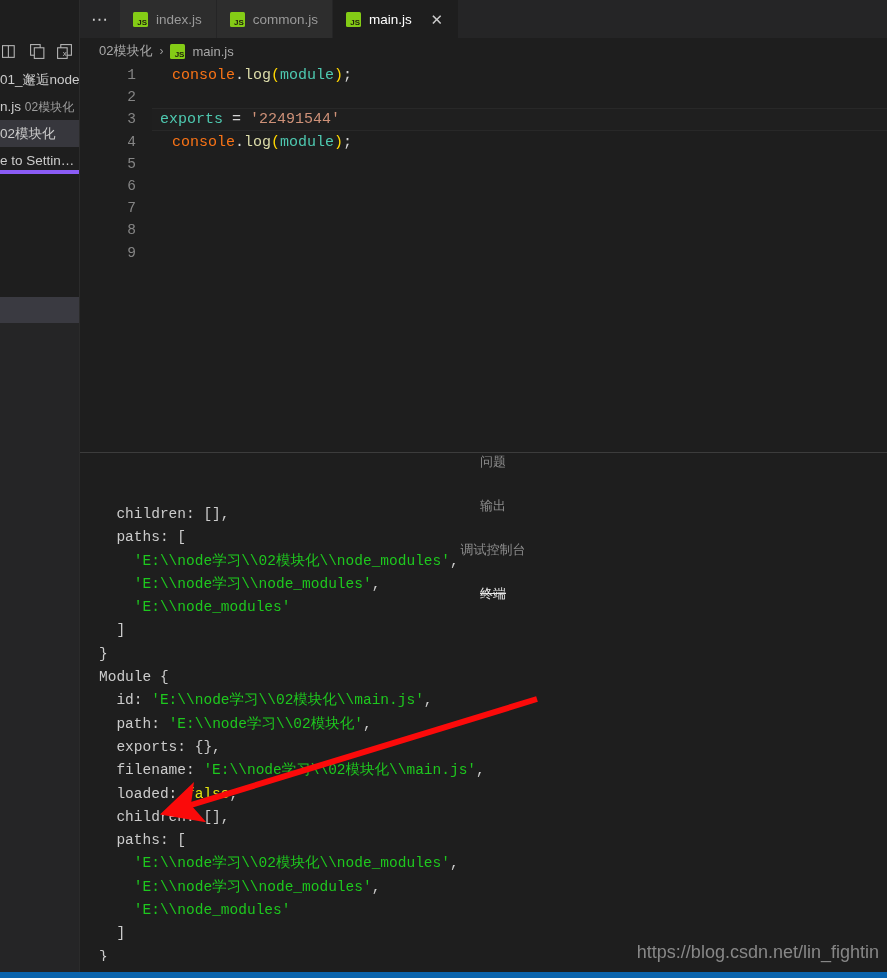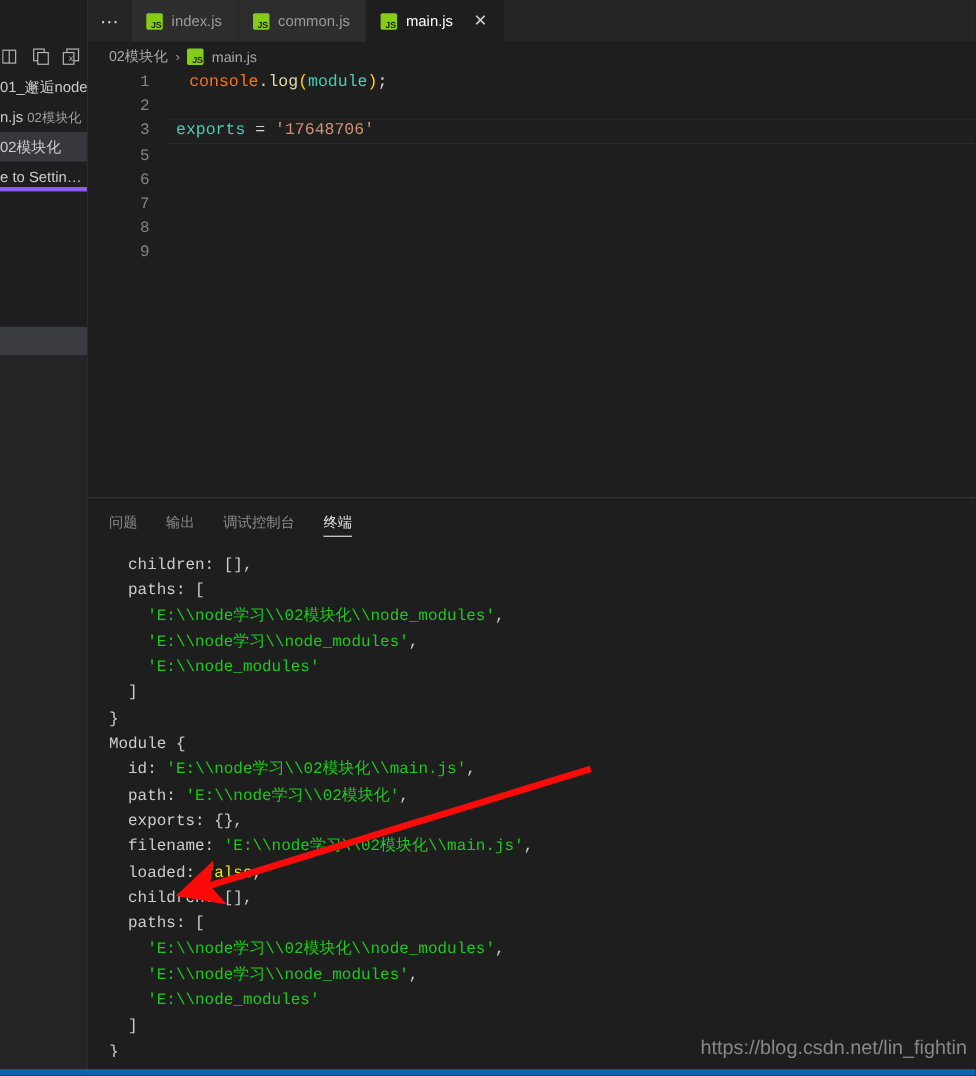--- a/index.html
+++ b/index.html
@@ -160,21 +160,21 @@
   
   .panel {
     position: absolute; left: 80px; top: 452px;
     width: 807px; height: 508px;
     background: #1e1e1e;
     border-top: 1px solid #3c3c3c;
   }
   .panel-tabs {
     height: 44px;
     display: flex; align-items: center;
-    padding-left: 19px; gap: 26px;
+    padding-left: 19px; gap: 26px; flex-direction: column;
   }
   .ptab {
     position: relative;
     color: #8d8d8d; font-size: 13px;
     height: 44px; display: flex; align-items: center;
   }
   .ptab.active { color: #e7e7e7; }
   .ptab.active::after {
     content: ""; position: absolute; left: 0; right: 0; bottom: 9px;
     height: 1.5px; background: #e7e7e7;
@@ -296,21 +296,22 @@
     <span style="display:flex;align-items:center;">
       <span class="js-badge">JS</span>
     </span>
     <span>main.js</span>
   </div>
 
   <div class="editor">
     <div id="code-lines">
         <div class="code-line"><span class="lnum">1</span><span class="ctext"><span class="c-obj">console</span><span class="c-punc">.</span><span class="c-prop">log</span><span class="c-paren">(</span><span class="c-var">module</span><span class="c-paren">)</span><span class="c-punc">;</span></span></div>
         <div class="code-line"><span class="lnum">2</span><span class="ctext"></span></div>
-        <div class="code-line active"><span class="lnum">3</span><span class="ctext"><span class="c-var">exports</span><span class="c-op"> = </span><span class="c-str">'17648706'</span></span></div>
+        <div class="code-line active"><span class="lnum">3</span><span class="ctext"><span class="c-var">exports</span><span class="c-op"> = </span><span class="c-str">'22491544'</span></span></div>
+        <div class="code-line"><span class="lnum">4</span><span class="ctext"><span class="c-obj">console</span><span class="c-punc">.</span><span class="c-prop">log</span><span class="c-paren">(</span><span class="c-var">module</span><span class="c-paren">)</span><span class="c-punc">;</span></span></div>
         <div class="code-line"><span class="lnum">5</span><span class="ctext"></span></div>
         <div class="code-line"><span class="lnum">6</span><span class="ctext"></span></div>
         <div class="code-line"><span class="lnum">7</span><span class="ctext"></span></div>
         <div class="code-line"><span class="lnum">8</span><span class="ctext"></span></div>
         <div class="code-line"><span class="lnum">9</span><span class="ctext"></span></div>
       </div>
   </div>
 
   <div class="panel">
     <div class="panel-tabs">

